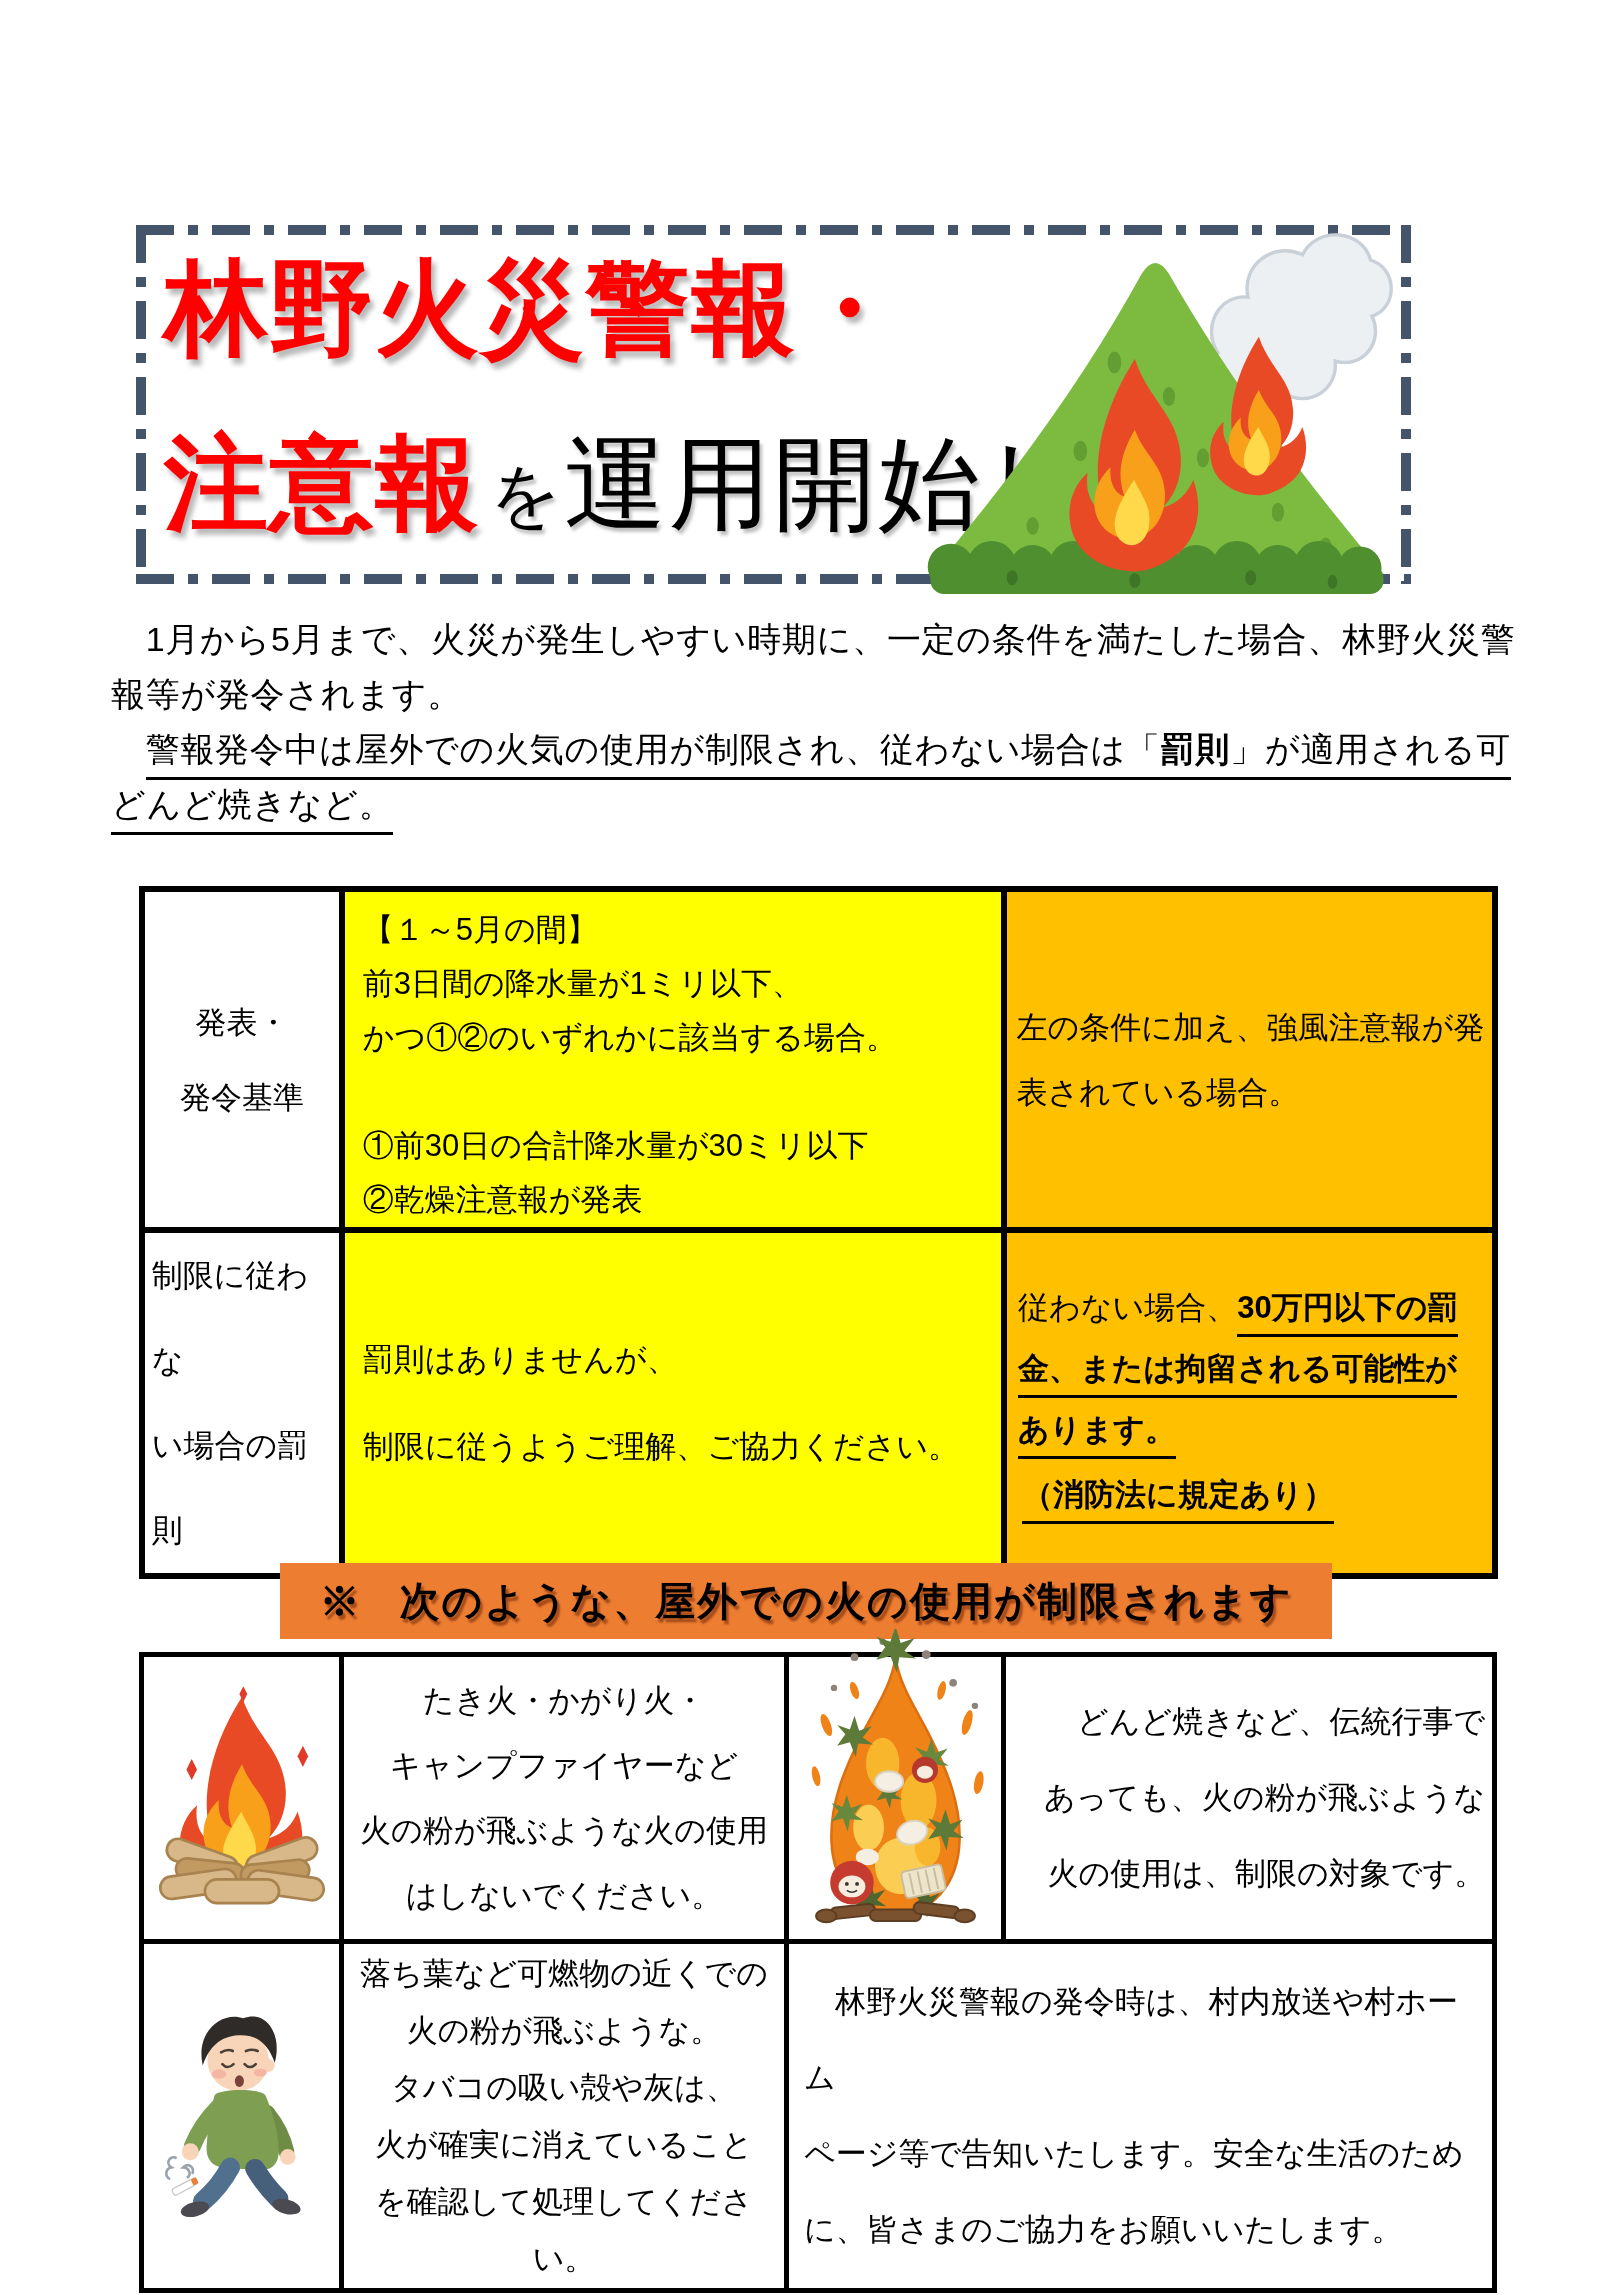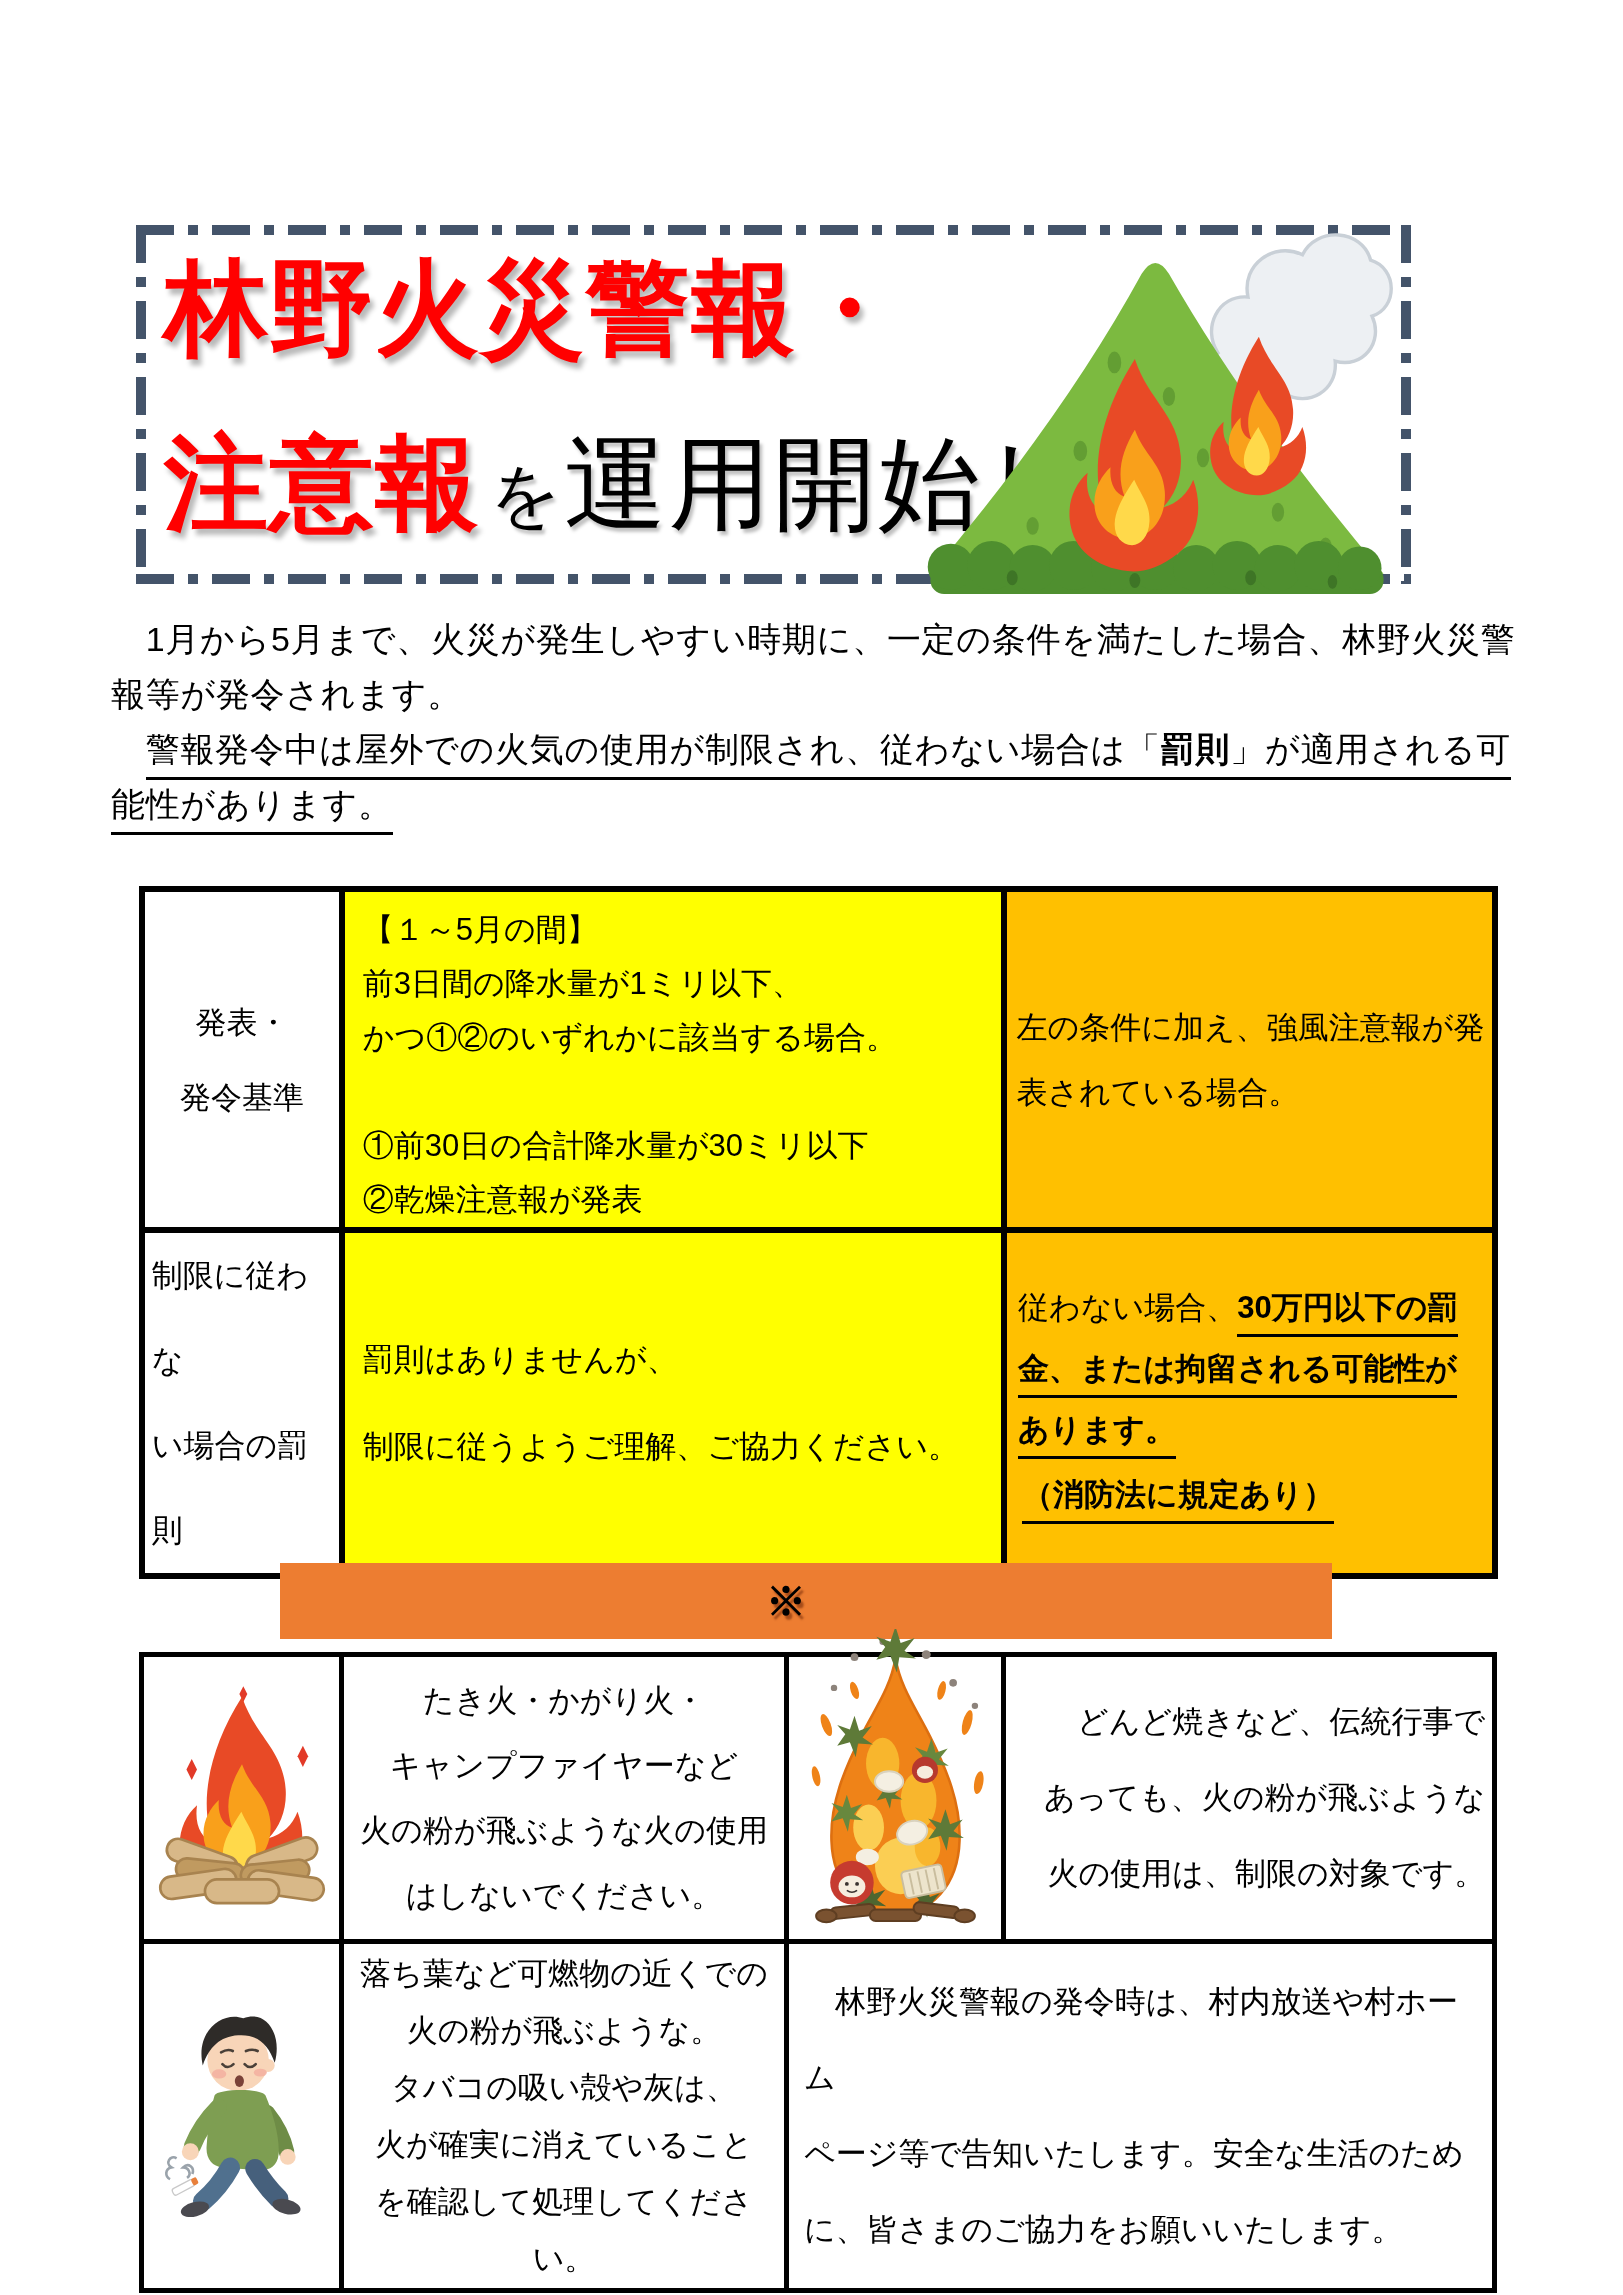--- a/index.html
+++ b/index.html
@@ -132,21 +132,21 @@
 
       <use href="#flame" transform="translate(330,408) scale(1.02)"></use>
       <use href="#flame" transform="translate(512,334) scale(0.76)"></use>
     </svg>
   </div>
 
   <div class="intro">
     <span>　1月から5月まで、火災が発生しやすい時期に、一定の条件を満たした場合、林野火災警</span><br>
     <span>報等が発令されます。</span><br>
     <span>　</span><span class="ul"><span>警報発令中は屋外での火気の使用が制限され、従わない場合は「</span><span class="b">罰則</span><span>」が適用される可</span></span><br>
-    <span class="ul">能性があります。</span>
+    <span class="ul">どんど焼きなど。</span>
   </div>
 
   <table class="main-table">
     <colgroup>
         <col style="width:200px">
         <col style="width:662px">
         <col style="width:491px">
       </colgroup>
     <tbody>
     <tr style="height:324px">
@@ -176,20 +176,21 @@
       <td class="cell-keihou2">
         <div><span>従わない場合、</span><span class="b ul">30万円以下の罰金、または拘留される可能性があります。</span></div>
         <div class="note-line"><span class="b ul">（消防法に規定あり）</span></div>
       </td>
     </tr>
   </tbody>
     </table>
 
   <div class="banner">
     <span class="mark">※</span>
+    <span>次のような、屋外での火の使用が制限されます</span>
   </div>
 
   <table class="bottom-table">
     <colgroup>
         <col style="width:200px">
         <col style="width:445px">
         <col style="width:217px">
         <col style="width:491px">
       </colgroup>
     <tbody>

